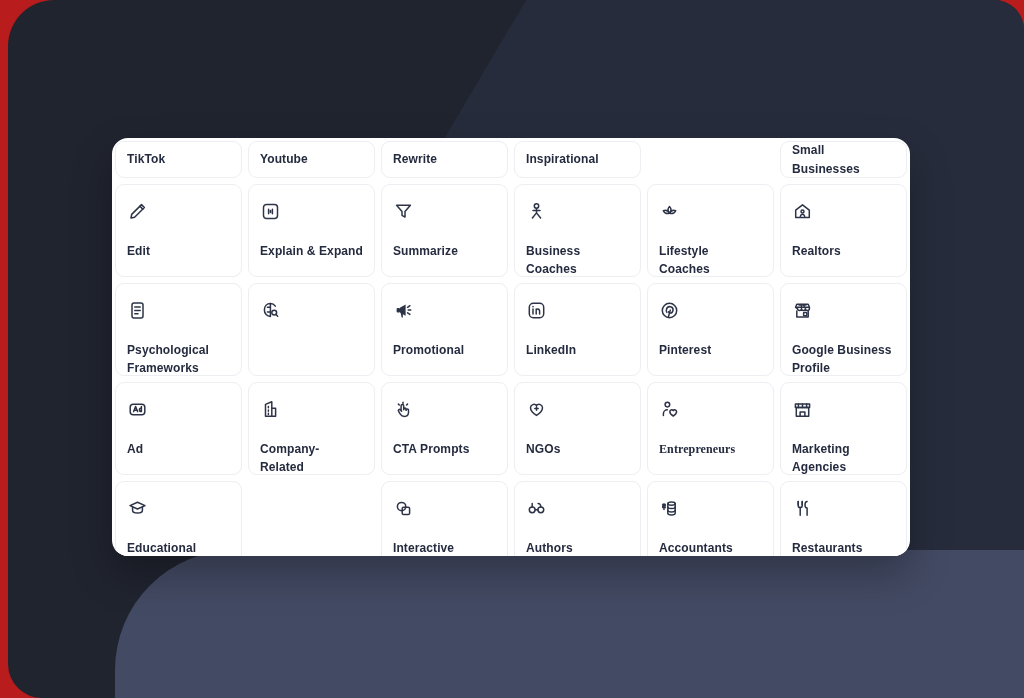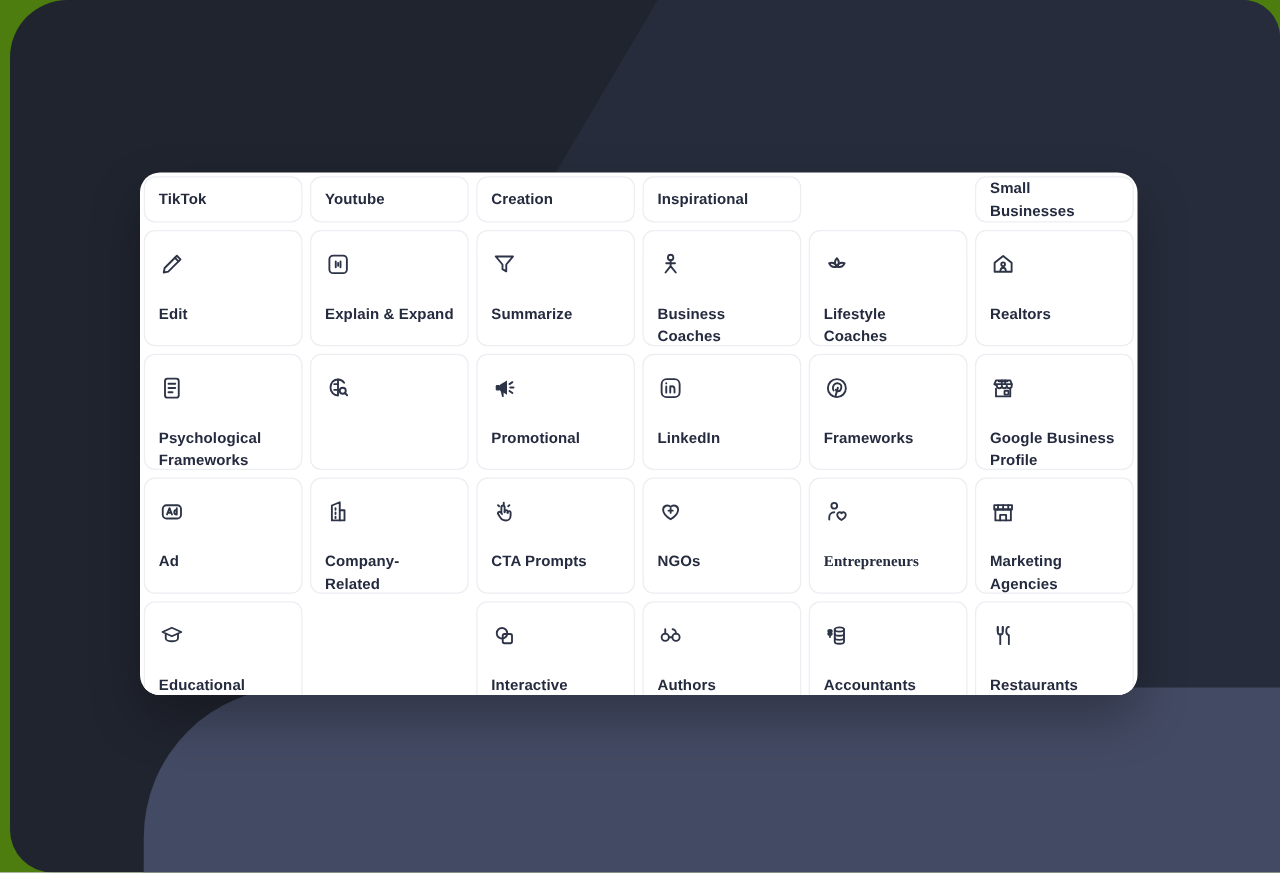--- a/index.html
+++ b/index.html
@@ -11,21 +11,21 @@
     width: 1024px;
     height: 698px;
     overflow: hidden;
     font-family: "Liberation Sans", sans-serif;
   }
 
   #stage {
     position: relative;
     width: 1024px;
     height: 698px;
-    background: #4d7c0f;
+    background: #b91c1c;
     overflow: hidden;
   }
 
   
   .bg-dark {
     position: absolute;
     left: 8px;
     top: 0px;
     width: 1016px;
     height: 698px;
@@ -164,21 +164,21 @@
             <span class="card-label">TikTok</span>
           </div>
         </div>
         <div class="cell r0" style="position: absolute; left: 133px; top: 0px; width: 133px; height: 43px;">
           <div class="card">
             <span class="card-label">Youtube</span>
           </div>
         </div>
         <div class="cell r0" style="position: absolute; left: 266px; top: 0px; width: 133px; height: 43px;">
           <div class="card">
-            <span class="card-label">Creation</span>
+            <span class="card-label">Rewrite</span>
           </div>
         </div>
         <div class="cell r0" style="position: absolute; left: 399px; top: 0px; width: 133px; height: 43px;">
           <div class="card">
             <span class="card-label">Inspirational</span>
           </div>
         </div>
         <div class="cell r0" style="position: absolute; left: 665px; top: 0px; width: 133px; height: 43px;">
           <div class="card">
             <span class="card-label">Small Businesses</span>
@@ -301,21 +301,21 @@
         </div>
         <div class="cell r2" style="position: absolute; left: 532px; top: 142px; width: 133px; height: 99px;">
           <div class="card">
             <span class="card-icon">
               <svg viewBox="0 0 21 21">
                 <circle cx="10.5" cy="10.5" r="7.2"></circle>
                 <path d="M9.3 17.3l2-7.2"></path>
                 <path d="M7.9 12.4c-.5-.8-.7-1.8-.5-2.8.4-2 2.2-3.2 4.1-2.9 1.7.3 2.8 1.8 2.5 3.6-.3 1.7-1.6 2.9-3 2.7-.7-.1-1.2-.6-1.3-1.2"></path>
               </svg>
             </span>
-            <span class="card-label">Frameworks</span>
+            <span class="card-label">Pinterest</span>
           </div>
         </div>
         <div class="cell r2" style="position: absolute; left: 665px; top: 142px; width: 133px; height: 99px;">
           <div class="card">
             <span class="card-icon">
               <svg viewBox="0 0 21 21">
                 <path d="M3.6 7.3h13.8v1.3c0 1.1-.9 2-2 2s-2-.9-2-2c0 1.1-.9 2-2 2s-1.9-.9-1.9-2c0 1.1-.9 2-2 2s-2-.9-2-2z"></path>
                 <path d="M3.6 7.3l1.2-3h11.4l1.2 3"></path>
                 <path d="M4.8 10.9v6.2h11.4v-6.2"></path>
                 <rect x="11.6" y="12.6" width="3.2" height="3.1" rx=".6"></rect>

